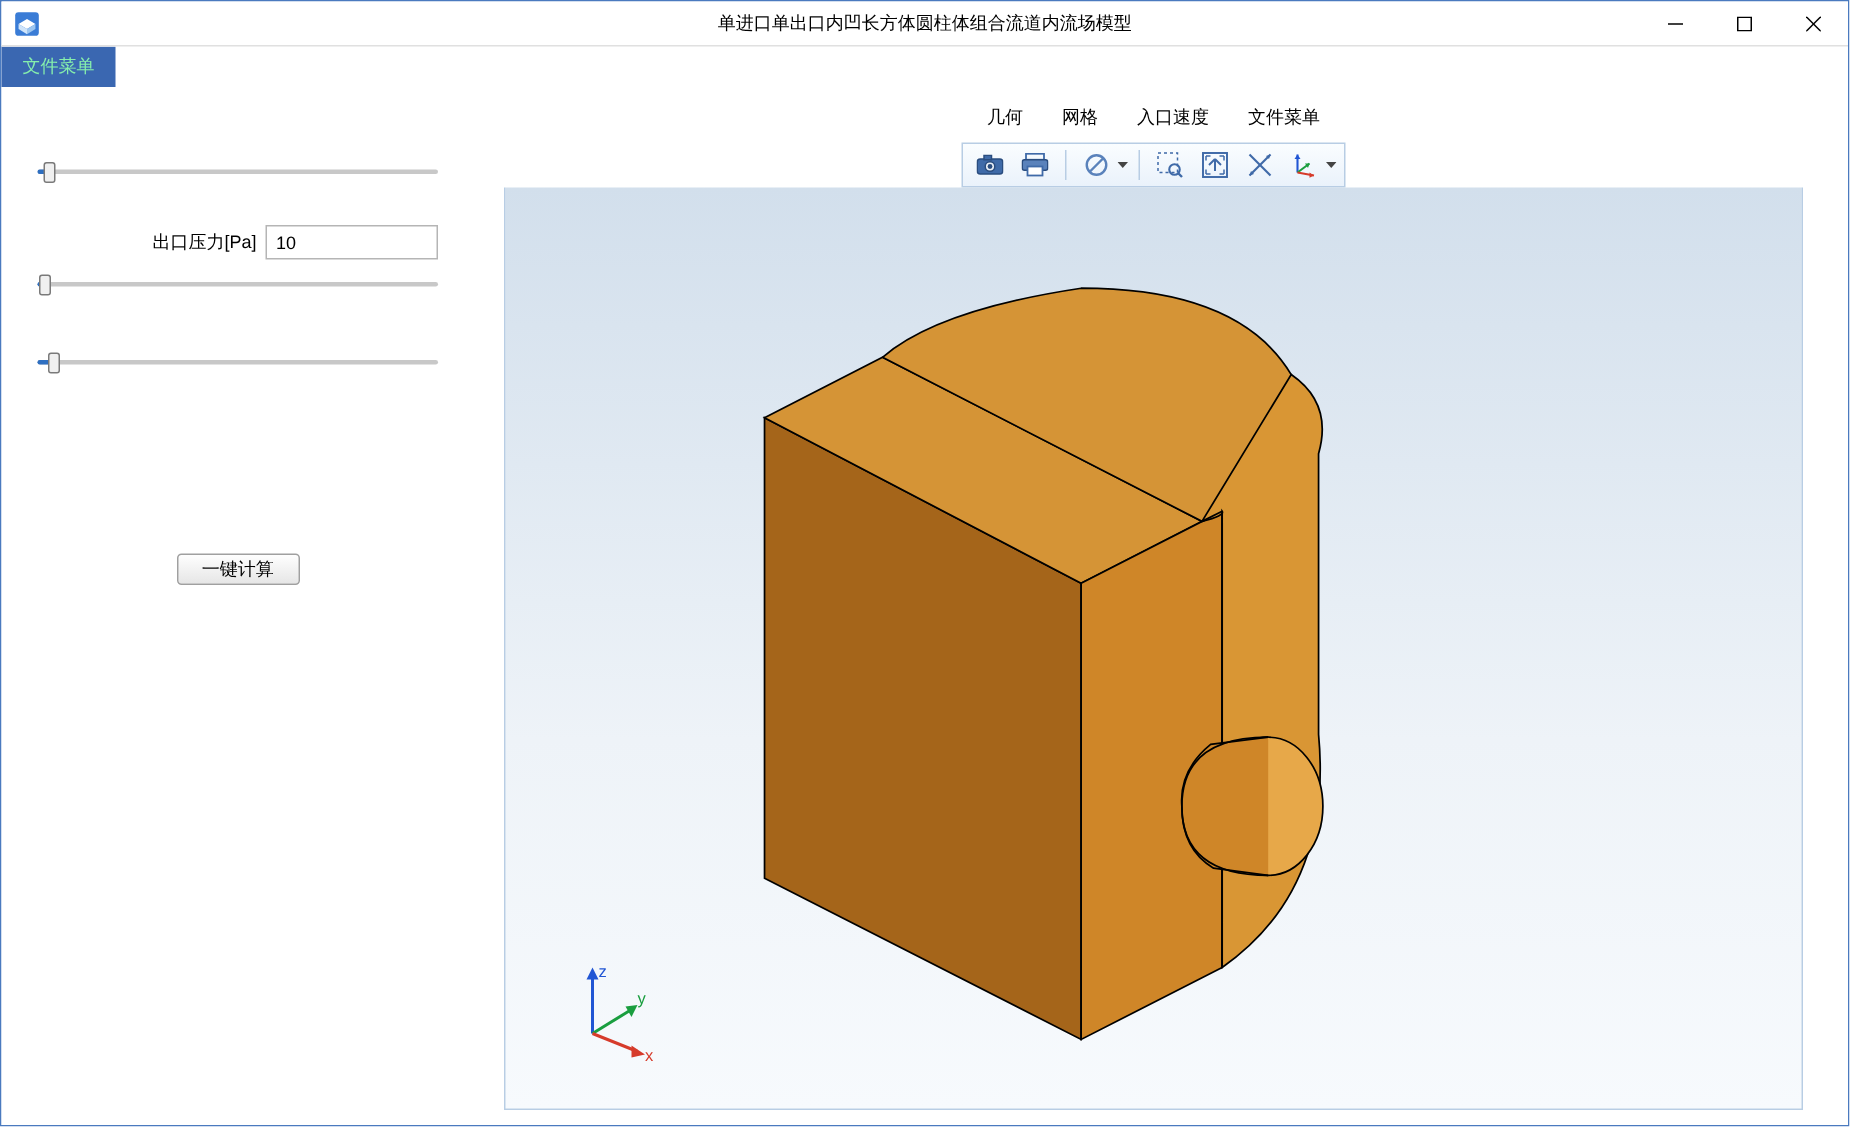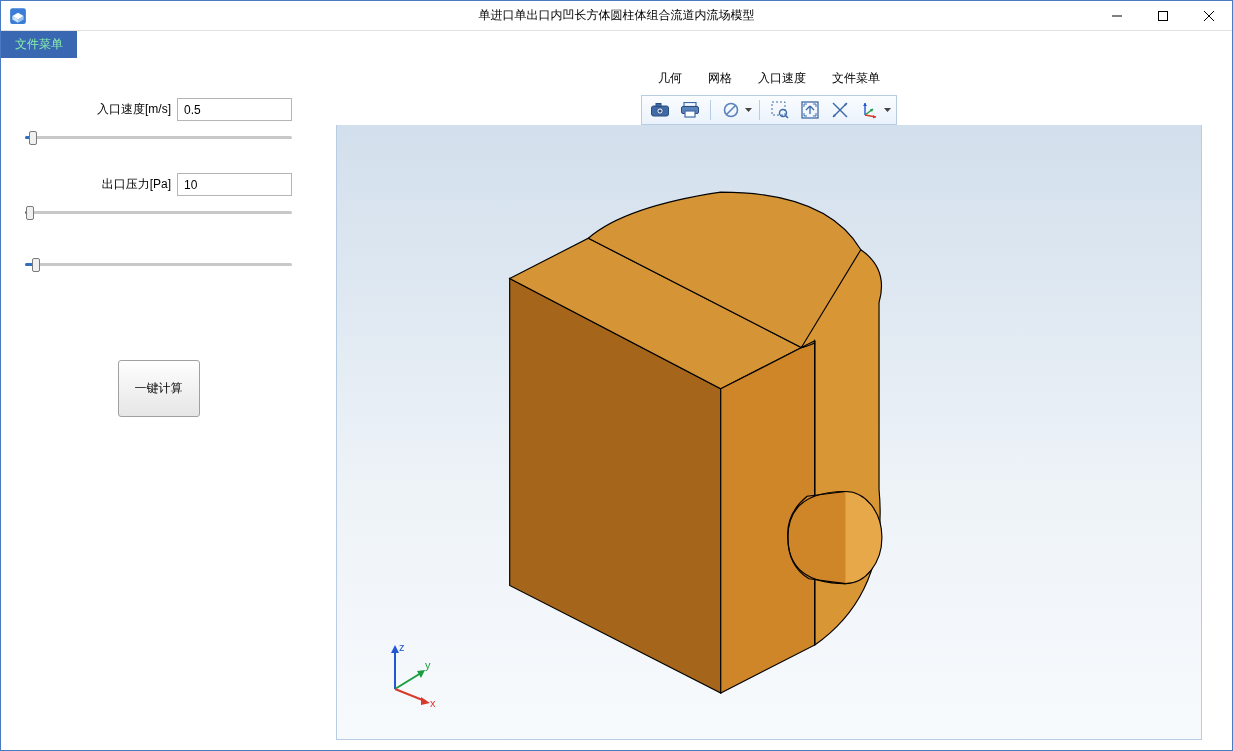--- a/index.html
+++ b/index.html
@@ -98,22 +98,22 @@
   }
   .slider-thumb {
     position: absolute; top: 4px;
     width: 8px; height: 14px;
     background: #f0f0f0;
     border: 1px solid #7a7a7a;
     border-radius: 2px;
     transform: translateX(-50%);
   }
   .compute-btn {
-    margin-top: 60px;
-    padding: 19px 16px;
+    margin-top: 92px;
+    padding: 1px 16px;
     background: linear-gradient(#fefefe, #e6e6e6);
     border: 1px solid #a0a0a0; border-radius: 3px;
     font-size: 12px; cursor: default;
   }
 
   
   .right-panel {
     flex: 1; display: flex; flex-direction: column;
     padding: 4px 10px 10px 0;
     align-items: center;
@@ -193,24 +193,20 @@
 
   <div class="menubar">
     <div class="menu-item">文件菜单</div>
   </div>
 
   <div class="body-split">
 
     <div class="left-panel">
 
       <div class="param-group">
-        <div class="param-row">
-          <label>入口速度[m/s]</label>
-          <input type="text" value="0.5" style="">
-        </div>
         <div class="slider-wrap">
           <div class="slider-track"></div>
           <div class="slider-fill" style="width:3%"></div>
           <div class="slider-thumb" style="left:3%"></div>
         </div>
       </div>
 
       <div class="param-group">
         <div class="param-row">
           <label>出口压力[Pa]</label>

